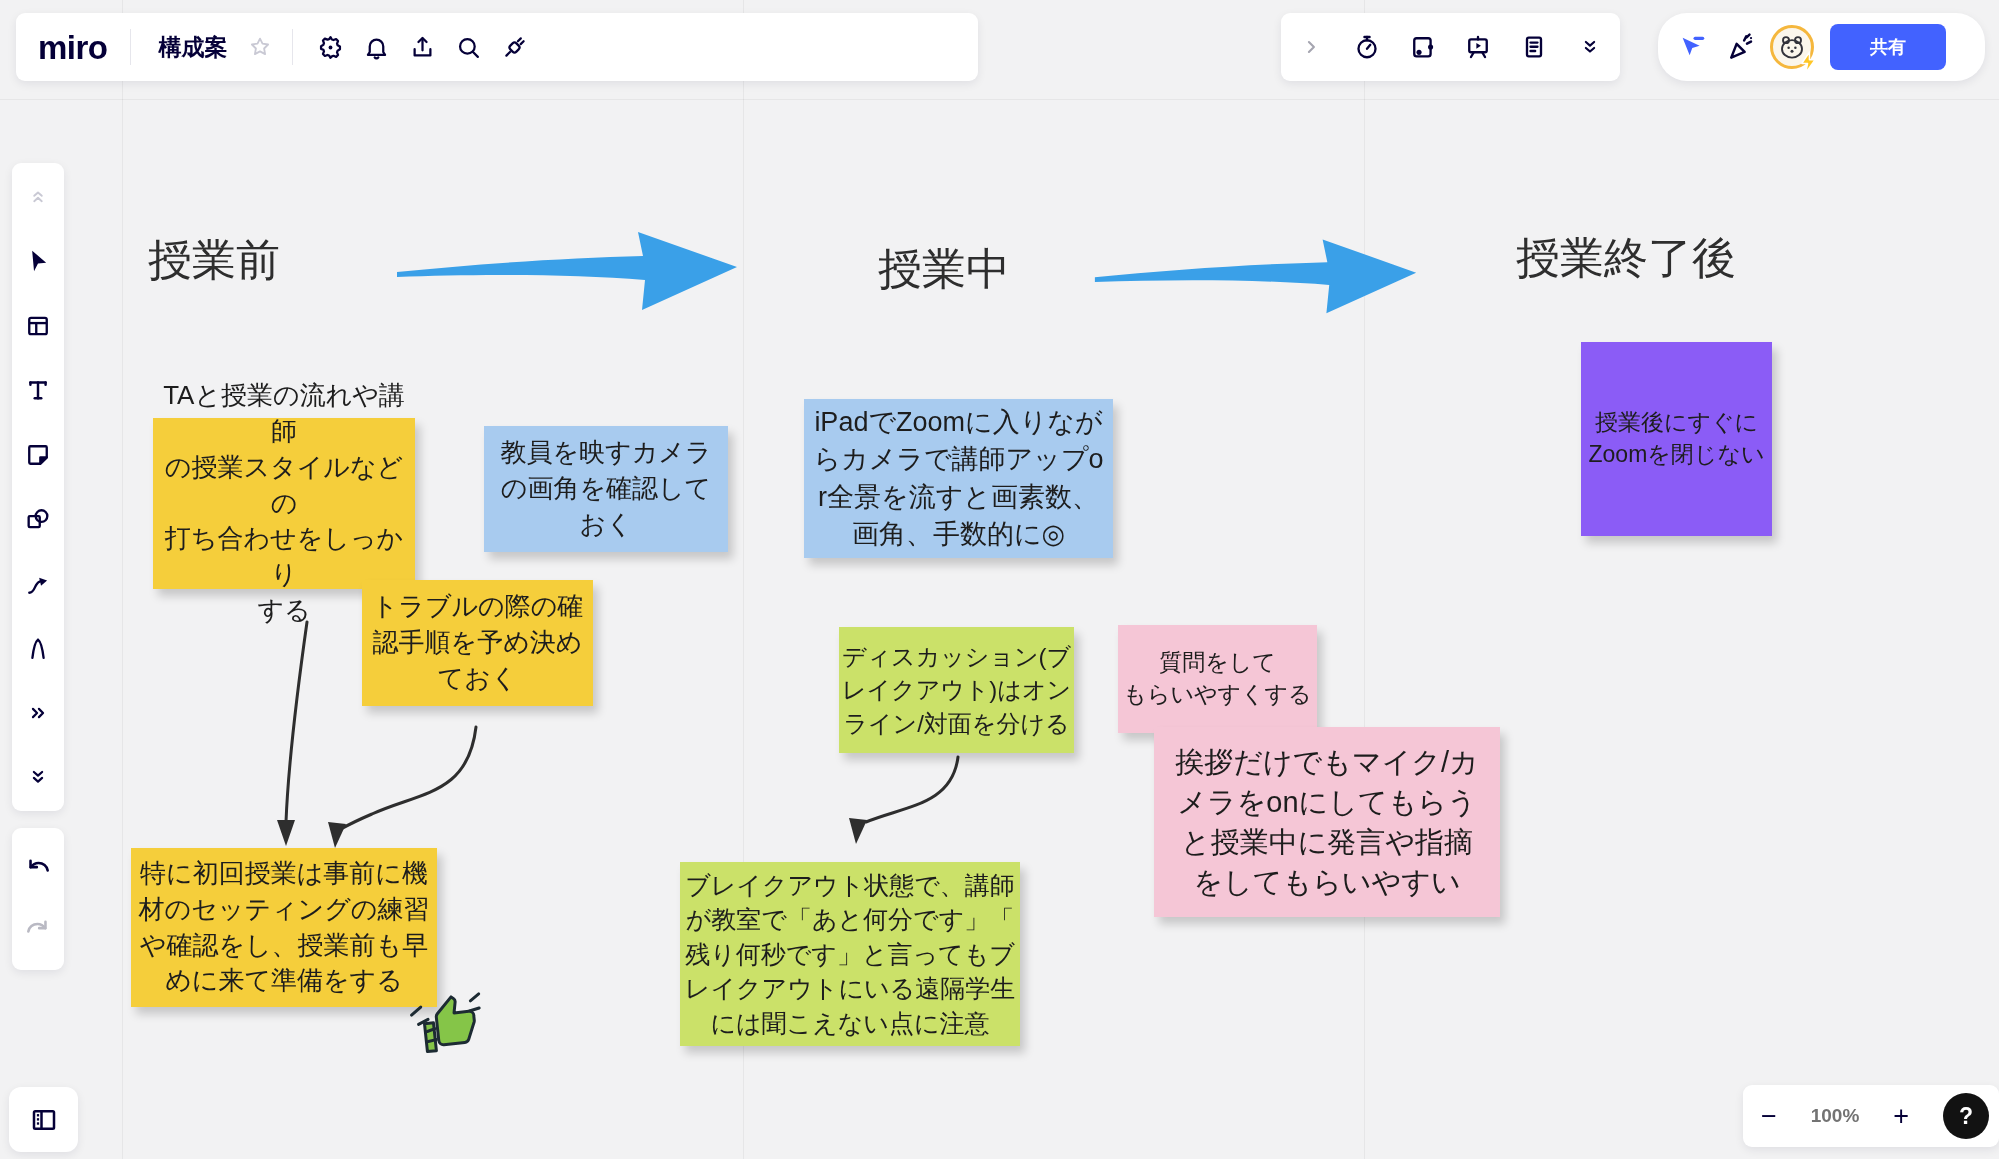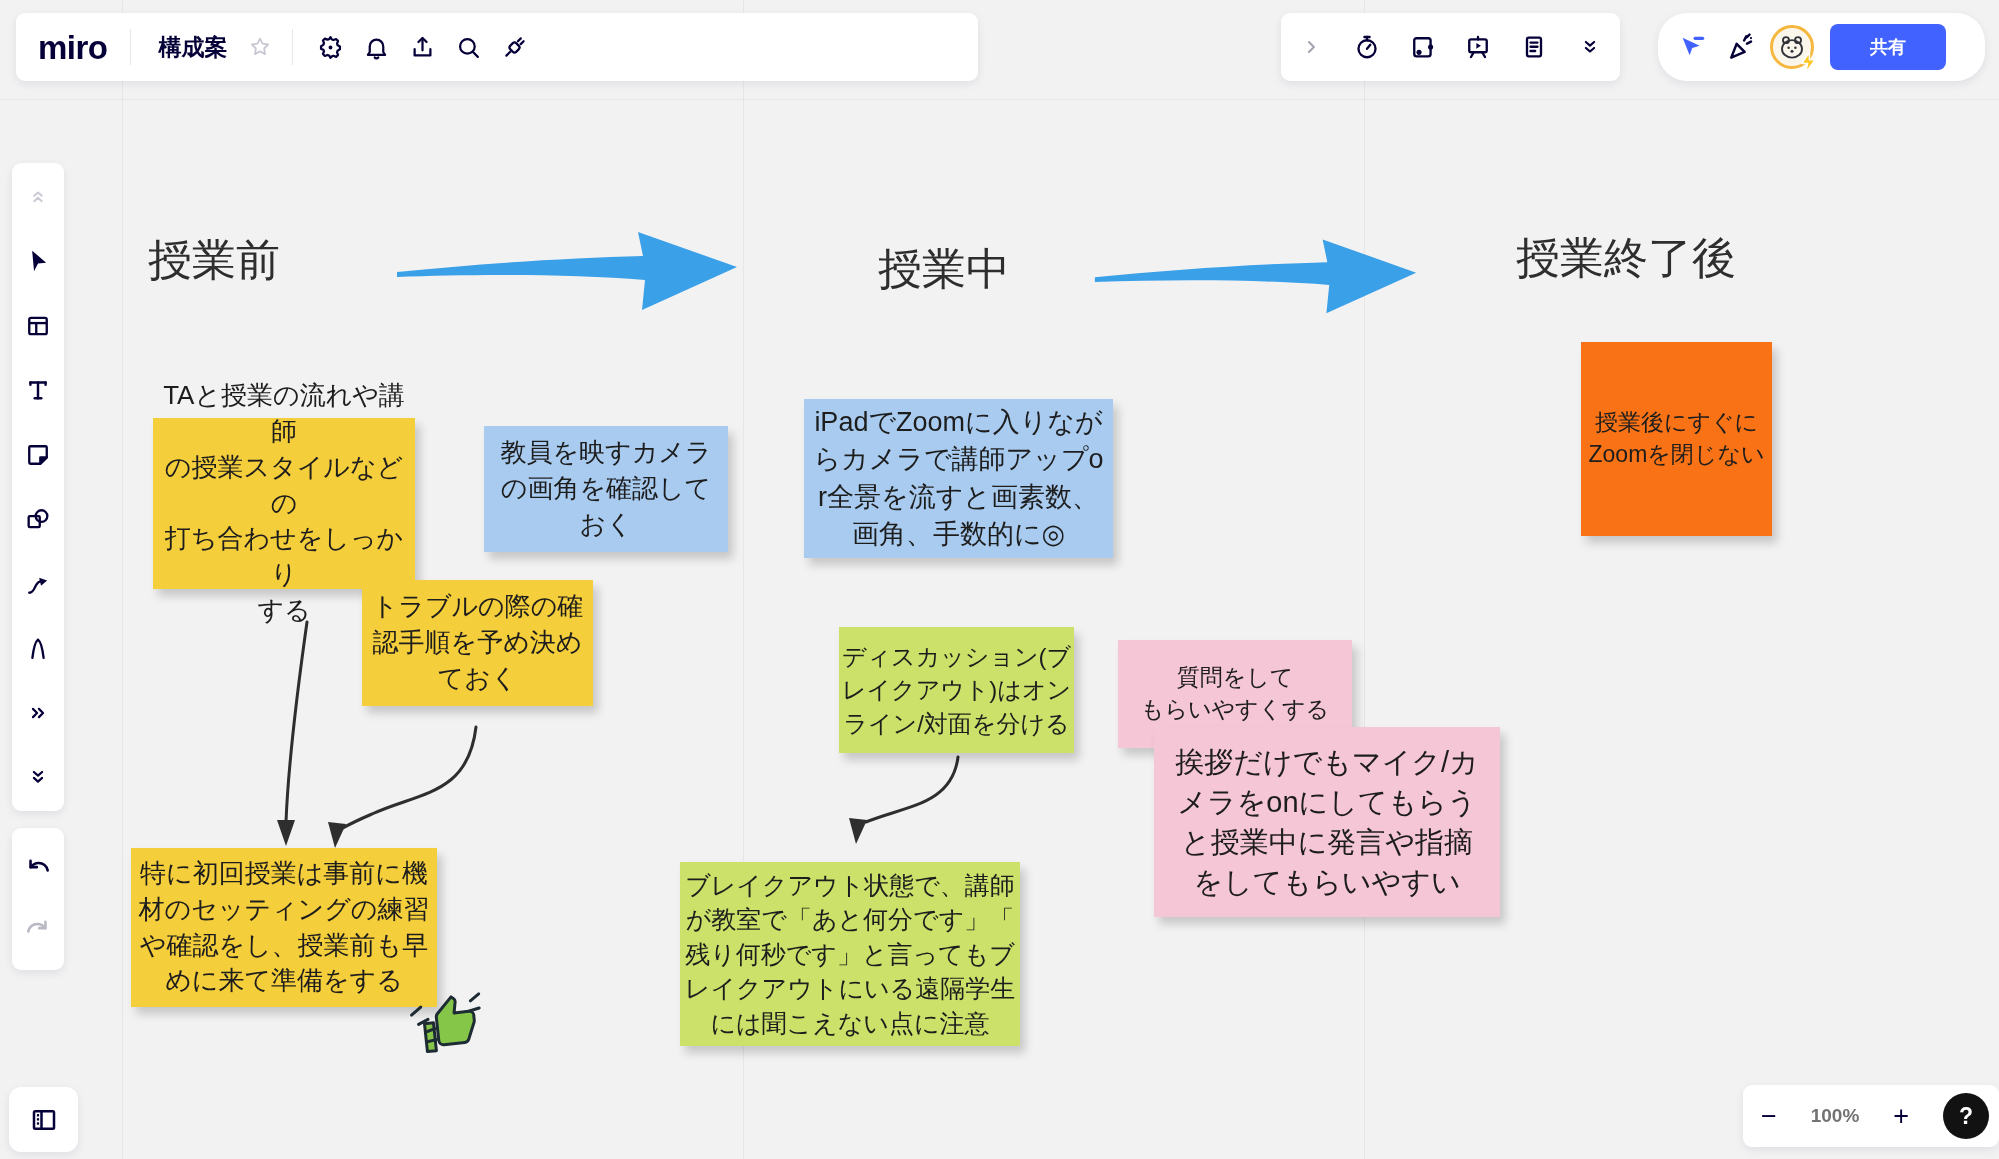--- a/index.html
+++ b/index.html
@@ -52,27 +52,27 @@
   .st1{left:148px;top:231px;} .st2{left:878px;top:240px;} .st3{left:1516px;top:229px;}
   .flow-arrow{position:absolute;z-index:2;}
   .fa1{left:395px;top:222px;} .fa2{left:1093px;top:230px;}
   .connectors{position:absolute;inset:0;z-index:4;pointer-events:none;}
   .note{
     position:absolute;z-index:5;display:flex;align-items:center;justify-content:center;
     text-align:center;white-space:pre-line;color:#1d1d1d;line-height:1.38;
     box-shadow:5px 7px 9px rgba(0,0,0,0.18);cursor:pointer;
   }
   .yellow{background:#F5CE3B;} .blue{background:#A8CBEF;} .green{background:#CBE169;}
-  .pink{background:#F5C6D6;} .pink-light{background:#f97316;}
+  .pink{background:#F5C6D6;} .pink-light{background:#8b5cf6;}
   .n1{left:153px;top:418px;width:262px;height:171px;font-size:26px;}
   .n2{left:484px;top:426px;width:244px;height:126px;font-size:26px;}
   .n3{left:804px;top:399px;width:309px;height:159px;font-size:27px;}
   .n4{left:362px;top:580px;width:231px;height:126px;font-size:26px;}
   .n5{left:839px;top:627px;width:235px;height:126px;font-size:24px;}
-  .n6{left:1118px;top:625px;width:234px;height:108px;font-size:23px;margin-top:15px;}
+  .n6{left:1118px;top:625px;width:199px;height:108px;font-size:23px;}
   .n7{left:1154px;top:727px;width:346px;height:190px;font-size:29px;}
   .n8{left:1581px;top:342px;width:191px;height:194px;font-size:23px;}
   .n9{left:131px;top:848px;width:306px;height:159px;font-size:26px;}
   .n10{left:680px;top:862px;width:340px;height:184px;font-size:25px;}
   .stamp{position:absolute;left:398px;top:968px;z-index:6;transform:rotate(-6deg);cursor:pointer;}
 </style>
 </head>
 <body>
 
 <div class="canvas"></div>

